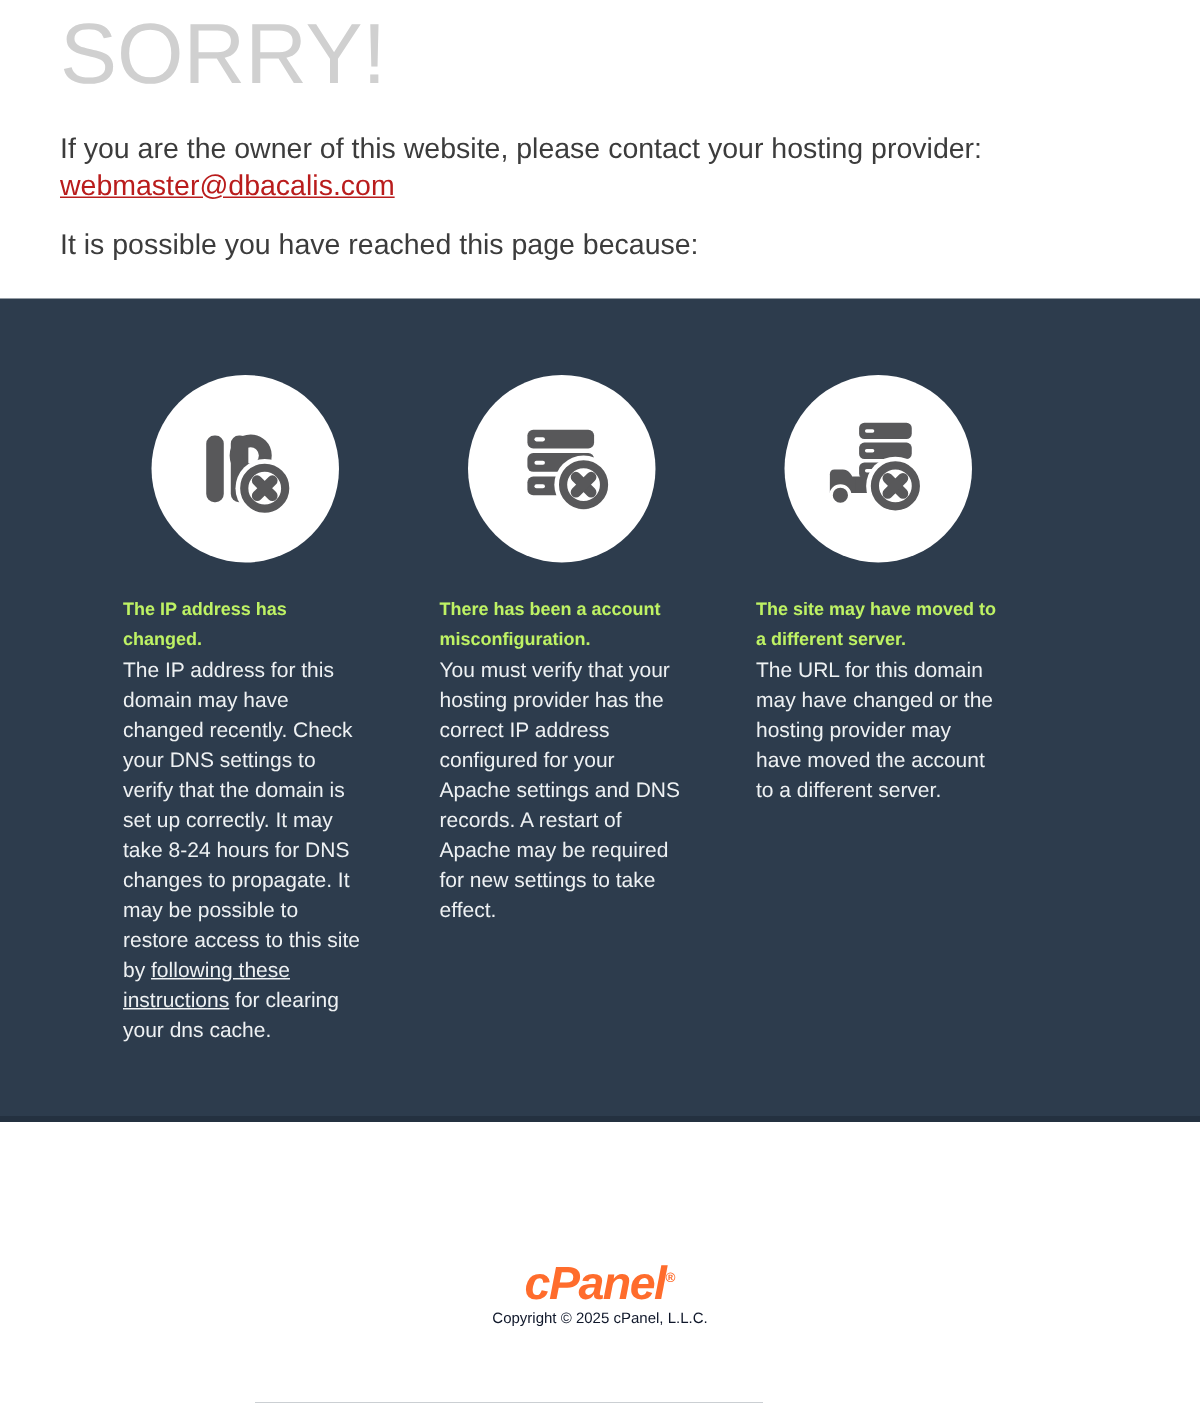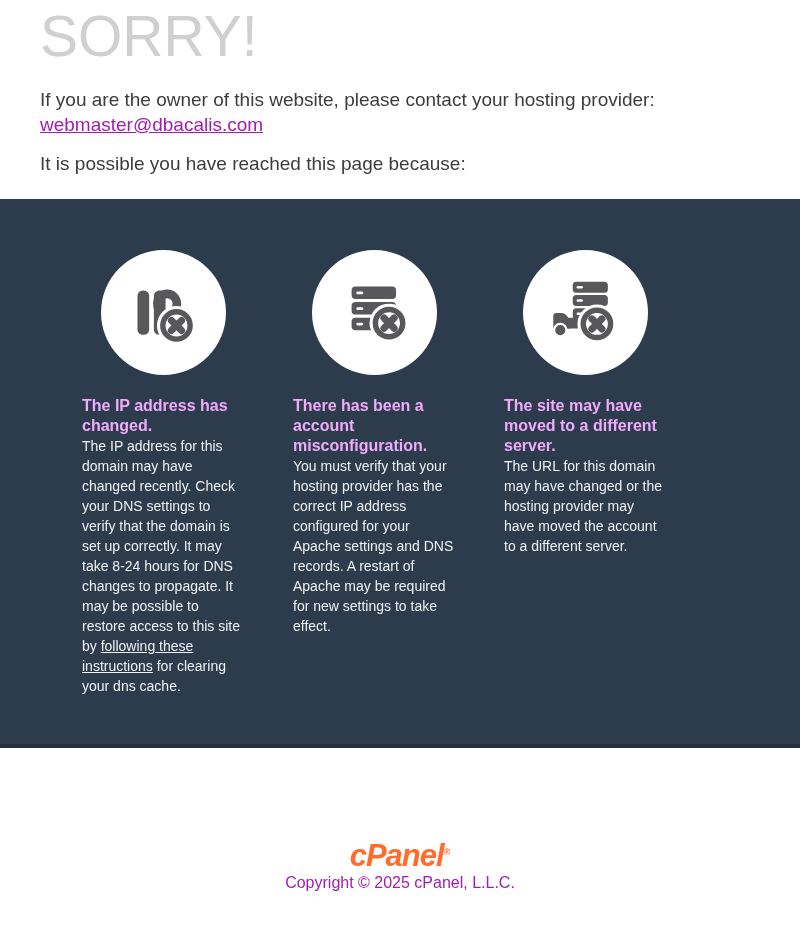--- a/index.html
+++ b/index.html
@@ -21,21 +21,21 @@
     line-height: 1.0;
     letter-spacing: 0;
   }
   .intro {
     font-size: 19px;
     color: #3c3c3c;
     line-height: 25px;
     margin: 22px 0 0 0;
   }
   .email-link {
-    color: #a21caf;
+    color: #b91c1c;
     text-decoration: underline;
     cursor: pointer;
     text-align: right;
   }
   .reason {
     font-size: 19px;
     color: #3c3c3c;
     line-height: 25px;
     margin: 14px 0 23px 0;
   }
@@ -59,23 +59,23 @@
     width: 125px;
     height: 125px;
     background: #ffffff;
     border-radius: 50%;
     margin: 0 auto 21px auto;
     display: flex;
     align-items: center;
     justify-content: center;
   }
   .card-heading {
-    font-size: 16px;
+    font-size: 12px;
     font-weight: bold;
-    color: #f0abfc;
+    color: #bef264;
     line-height: 20px;
     margin: 0;
   }
   .card-body {
     font-size: 14px;
     color: #eef1f3;
     line-height: 20px;
     margin: 0;
   }
   .inline-link {
@@ -97,22 +97,22 @@
     line-height: 1;
     margin-top: 36px;
   }
   .logo-tm {
     font-size: 9px;
     font-style: normal;
     vertical-align: super;
     letter-spacing: 0;
   }
   .copyright {
-    font-size: 16px;
-    color: #a21caf;
+    font-size: 10px;
+    color: #0f172a;
     margin-top: 3px;
   }
 </style>
 </head>
 <body>
 
 <main>
 
   <section class="top-section">
     <h1 class="page-title">SORRY!</h1>

